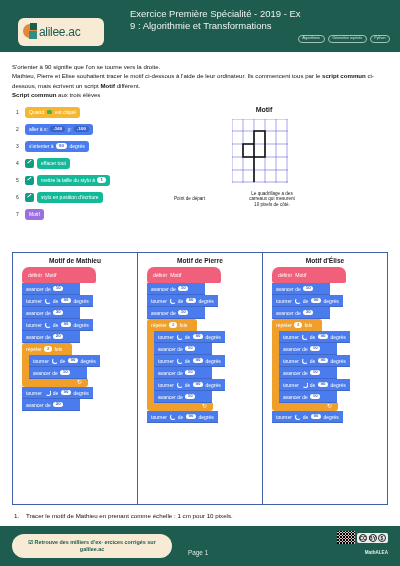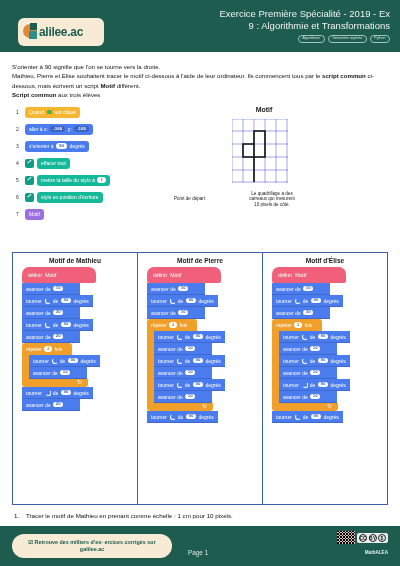--- a/index.html
+++ b/index.html
@@ -40,29 +40,29 @@
   }
   .logo-mark .sq1 {
     position:absolute; left:7px; top:0px;
     width:7px; height:7px; background:#1d5c4e;
   }
   .logo-mark .sq2 {
     position:absolute; left:6px; top:8px;
     width:8px; height:8px; background:#2e8f84;
   }
   .logo-text {
-    font-size:12px; font-weight:bold;
+    font-size:12px; font-weight:normal;
     color:#1d5c4e; letter-spacing:-0.3px;
     margin-left:-1px;
   }
   .header-title {
     position:absolute;
     right:10px; top:8px;
     width:260px;
-    text-align:right;
+    text-align:left;
     color:#eef3f1;
     font-size:9.5px;
     line-height:11.5px;
   }
   .badges {
     position:absolute;
     right:10px; top:35px;
     display:flex; gap:3px; justify-content:flex-end;
   }
   .badge {

